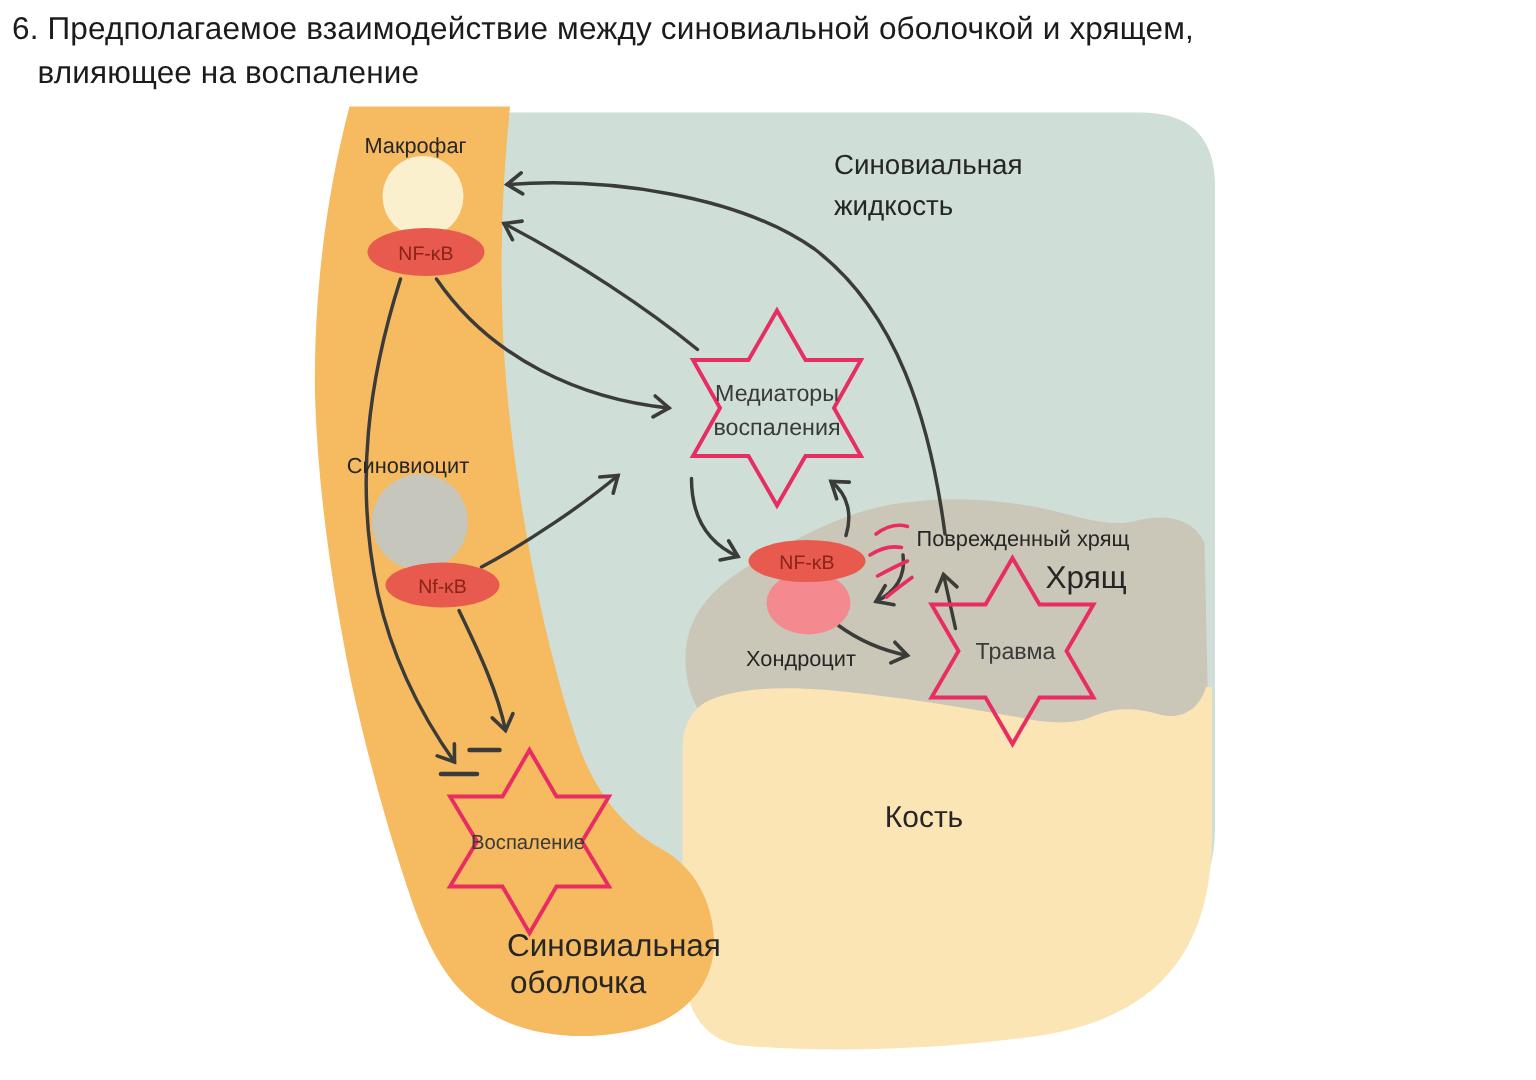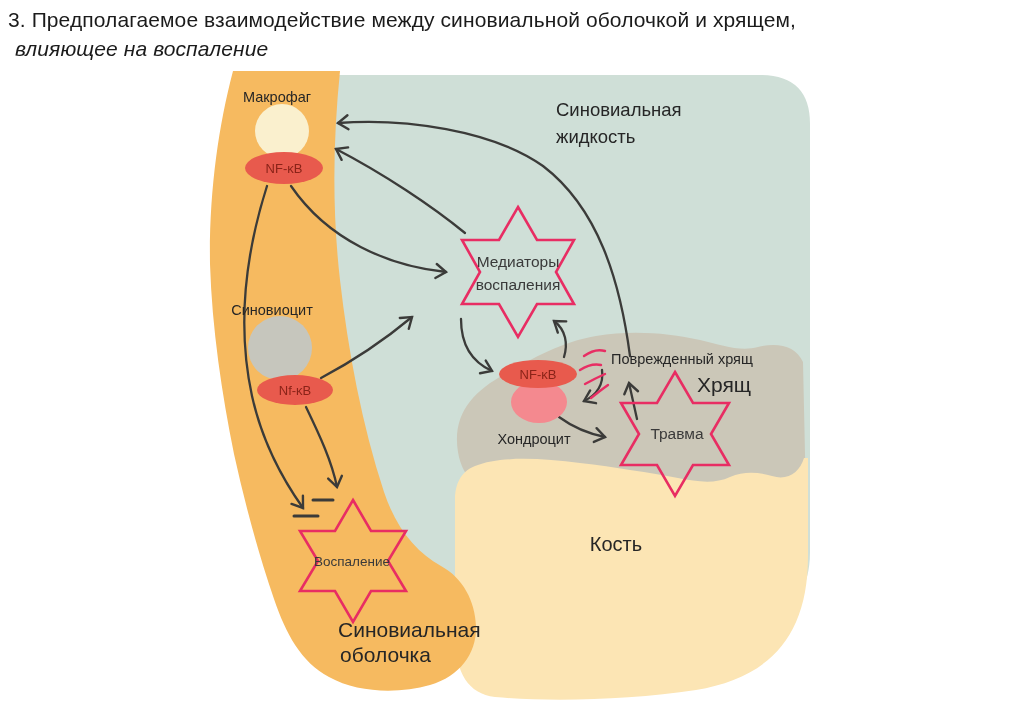--- a/index.html
+++ b/index.html
@@ -11,37 +11,37 @@
     overflow:hidden;
   }
   .title-line{
     position:absolute;
     font-size:21px;
     color:#1b1b1b;
     letter-spacing:0.1px;
     white-space:nowrap;
   }
   #title-line-1{left:8px;top:8px;}
-  #title-line-2{left:15px;top:37px;font-style:italic;}
+  #title-line-2{left:25px;top:37px;}
   svg{position:absolute;left:0;top:0;}
   svg text{font-family:"Liberation Sans", sans-serif;}
   .lbl14{font-size:14.5px;}
   .lbl15{font-size:15.5px;}
   .lbl13{font-size:13.5px;}
   .lbl18{font-size:18.5px;}
   .lbl20{font-size:20px;}
   .lbl21{font-size:21px;}
   .nfkb-t{font-size:13px;}
 </style>
 </head>
 <body>
 
 <div class="canvas">
 
-  <div class="title-line" id="title-line-1">3. Предполагаемое взаимодействие между синовиальной оболочкой и хрящем,</div>
+  <div class="title-line" id="title-line-1">6. Предполагаемое взаимодействие между синовиальной оболочкой и хрящем,</div>
   <div class="title-line" id="title-line-2">влияющее на воспаление</div>
 
   <svg width="1024" height="720" viewBox="0 0 1024 720">
     <defs>
       <marker id="arrow" viewBox="0 0 20 20" refX="14" refY="10" markerWidth="20" markerHeight="20" orient="auto" markerUnits="userSpaceOnUse">
         <path d="M4 3 L14 10 L4 17" fill="none" stroke-width="2.4" stroke-linecap="round" stroke="#3b3b39"></path>
       </marker>
     </defs>
 
     <g>

